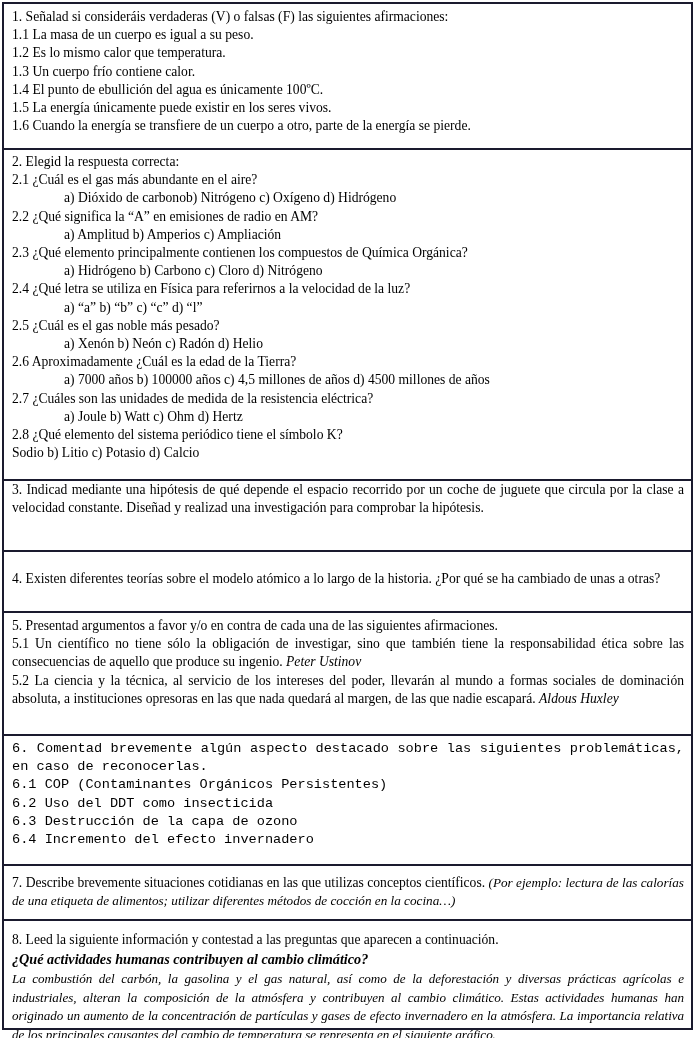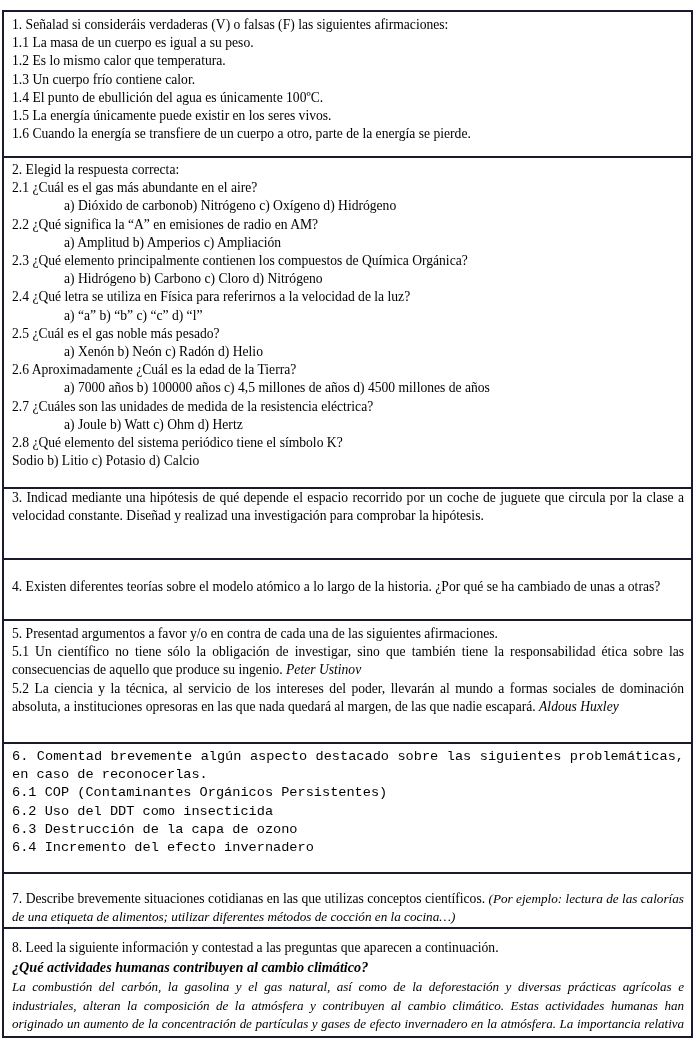--- a/index.html
+++ b/index.html
@@ -10,21 +10,21 @@
   body {
     width: 699px;
     height: 1038px;
     font-family: "Liberation Serif", "DejaVu Serif", serif;
     color: #000000;
     overflow: hidden;
   }
   #worksheet {
     position: absolute;
     left: 2px;
-    top: 10px;
+    top: 2px;
     width: 691px;
     height: 1028px;
     border: 2px solid #1a1a2e;
     box-sizing: border-box;
     background: #ffffff;
   }
   .section {
     border-bottom: 2px solid #1a1a2e;
     box-sizing: border-box;
     padding: 3px 7px 4px 8px;
@@ -66,21 +66,21 @@
     font-size: 13.1px;
     line-height: 18.6px;
     letter-spacing: -0.05px;
   }
   #s1 { height: 146px; padding-top: 4px; }
   #s2 { height: 331px; padding-top: 3px; }
   #s3 { height: 71px; padding-top: 0; }
   #s4 { height: 61px; padding-top: 18px; }
   #s5 { height: 123px; padding-top: 4px; }
   #s6 { height: 130px; padding-top: 4px; font-family: Liberation Mono, monospace; }
-  #s7 { height: 55px; padding-top: 16px; }
+  #s7 { height: 55px; padding-top: 8px; }
   #s8 { height: 126px; padding-top: 10px; }
 </style>
 </head>
 <body>
 
 <div id="worksheet">
 
   <div class="section" id="s1">
     <div class="line">1. Señalad si consideráis verdaderas (V) o falsas (F) las siguientes afirmaciones:</div>
     <div class="line">1.1 La masa de un cuerpo es igual a su peso.</div>

